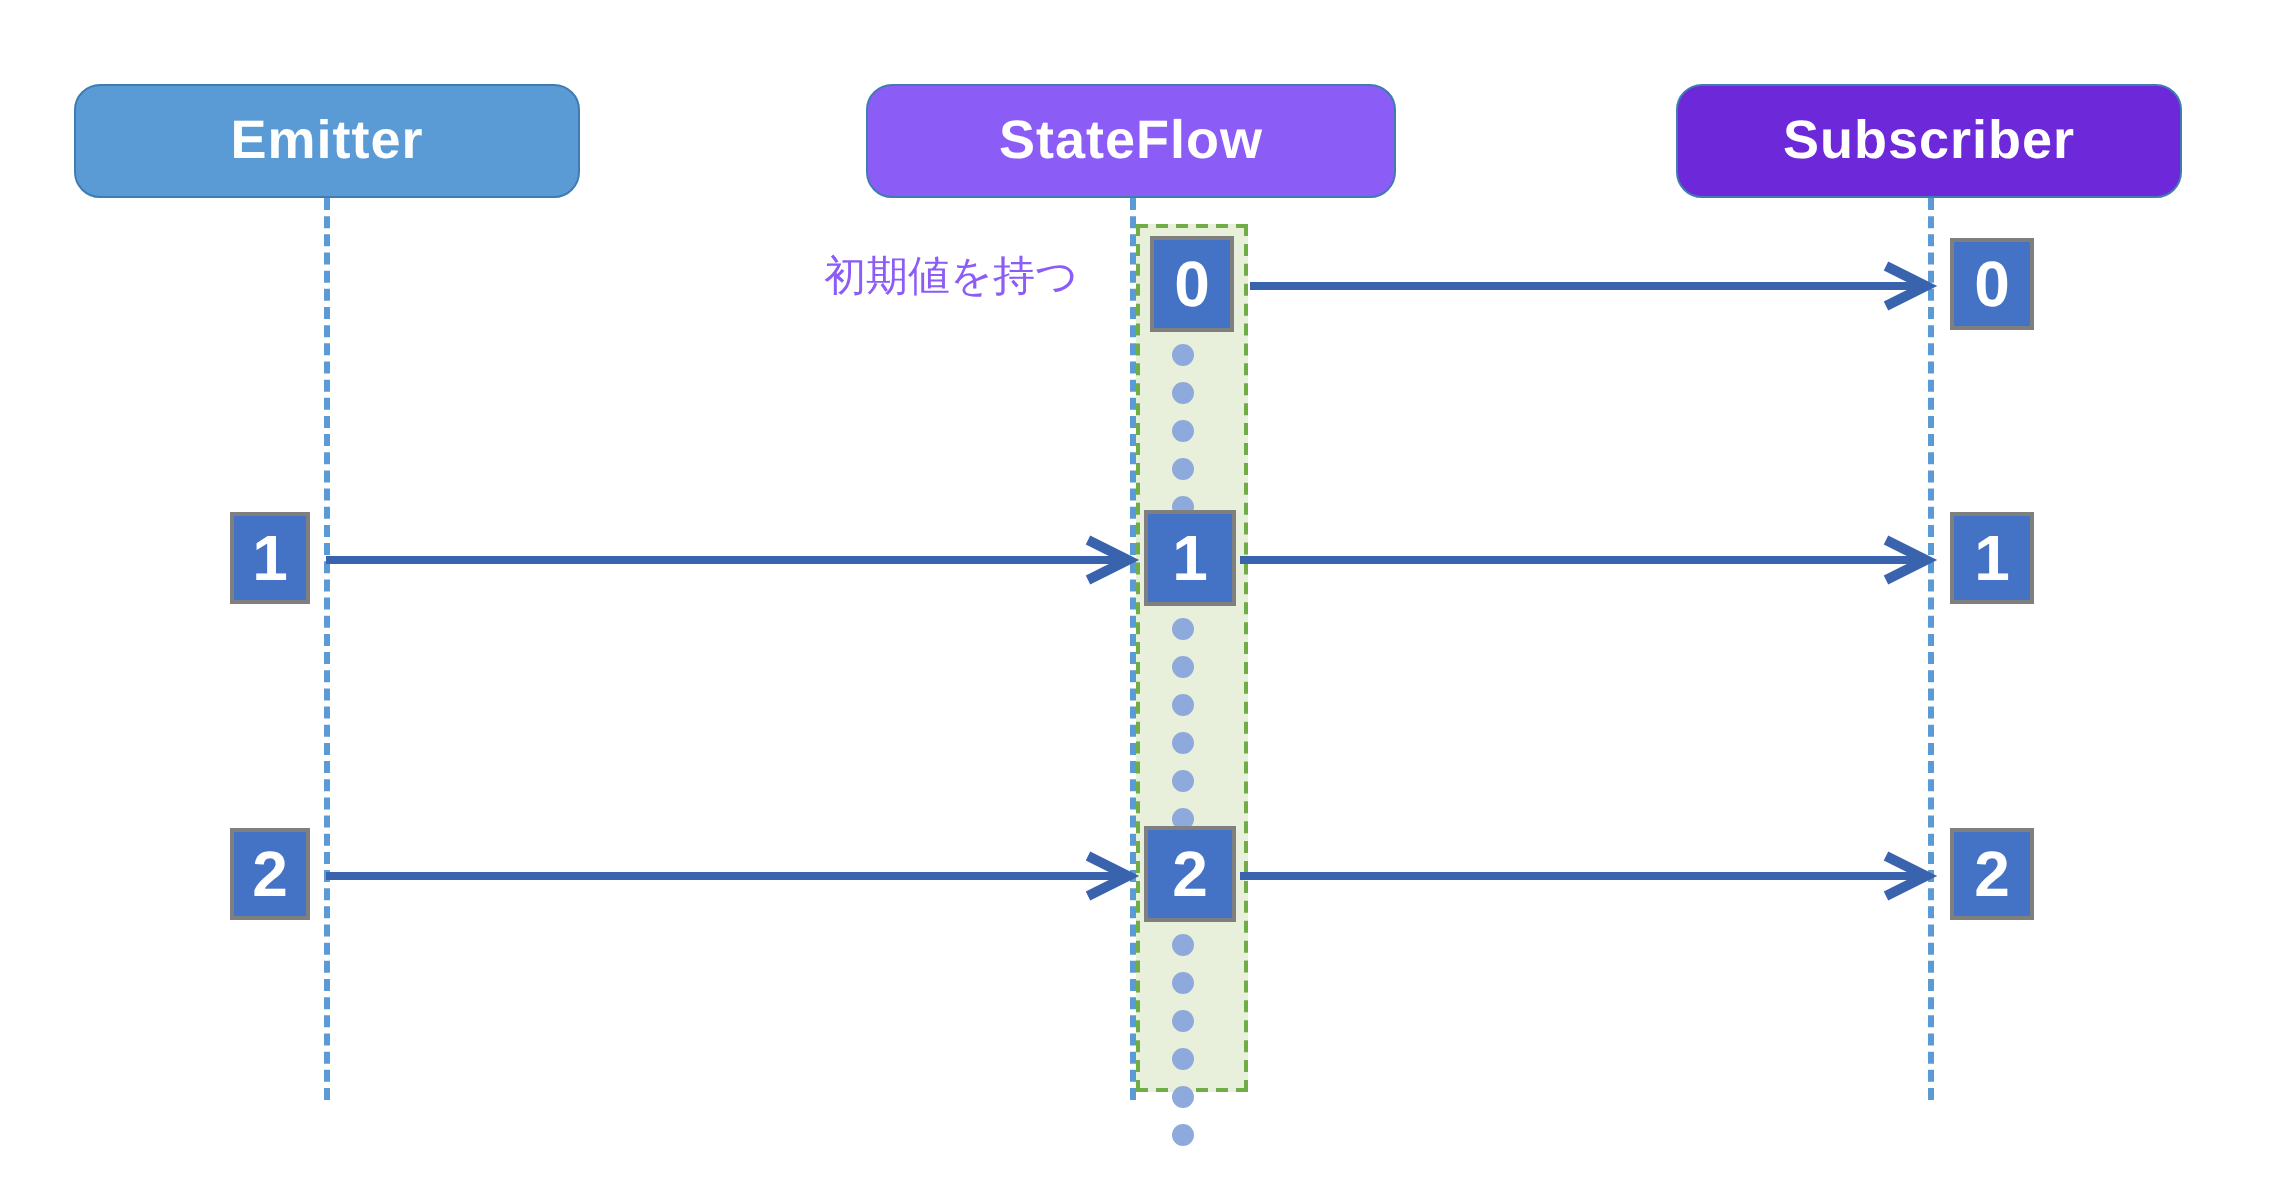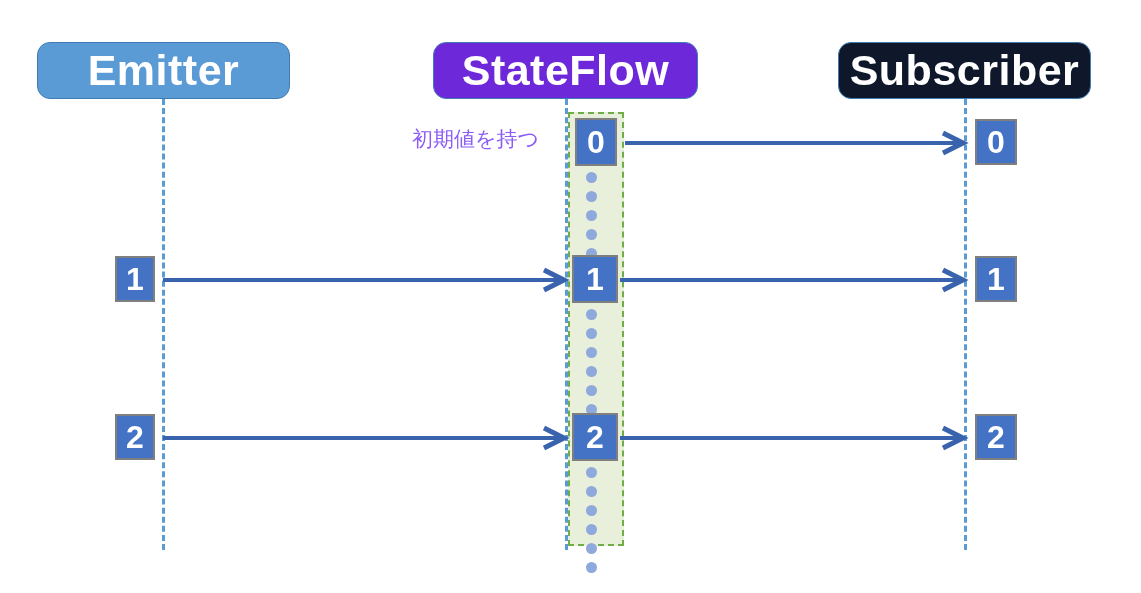--- a/index.html
+++ b/index.html
@@ -20,21 +20,21 @@
   }
 
   
   .participant {
     position: absolute;
     box-sizing: border-box;
     background: #5B9BD5;
     border: 1px solid #3E7CB1;
     border-radius: 13px;
     color: #ffffff;
-    font-size: 43px;
+    font-size: 27px;
     font-weight: bold;
     letter-spacing: 0.5px;
     display: flex;
     align-items: center;
     justify-content: center;
     text-align: center;
     line-height: 1;
   }
 
   
@@ -159,22 +159,22 @@
       <div class="arrow" style="left: 620px; top: 426px; width: 343px;">
         <svg width="343" height="24" viewBox="0 0 343 24">
           <line x1="0" y1="12" x2="341" y2="12" stroke="#3A63AE" stroke-width="4"></line>
           <polyline points="323,2 343,12 323,22" fill="none" stroke="#3A63AE" stroke-width="5" stroke-linecap="butt" stroke-linejoin="miter"></polyline>
         </svg>
       </div>
     </div>
 
   <div id="participants-layer">
       <div class="participant" style="left: 37px; top: 42px; width: 253px; height: 57px; background: rgb(91, 155, 213); border-color: rgb(62, 124, 177); color: rgb(255, 255, 255);">Emitter</div>
-      <div class="participant" style="left: 433px; top: 42px; width: 265px; height: 57px; background: #6d28d9; border-color: rgb(62, 124, 177); color: rgb(255, 255, 255);">StateFlow</div>
-      <div class="participant" style="left: 838px; top: 42px; width: 253px; height: 57px; background: #0f172a; border-color: rgb(62, 124, 177); color: rgb(255, 255, 255);">Subscriber</div>
+      <div class="participant" style="left: 433px; top: 42px; width: 265px; height: 57px; background: #8b5cf6; border-color: rgb(62, 124, 177); color: rgb(255, 255, 255);">StateFlow</div>
+      <div class="participant" style="left: 838px; top: 42px; width: 253px; height: 57px; background: #6d28d9; border-color: rgb(62, 124, 177); color: rgb(255, 255, 255);">Subscriber</div>
     </div>
 
   <div id="values-layer">
       <div class="valuebox" style="left: 575px; top: 118px; width: 42px; height: 48px; background: rgb(68, 114, 196); border-color: rgb(127, 127, 127); color: rgb(255, 255, 255);">0</div>
       <div class="valuebox" style="left: 975px; top: 119px; width: 42px; height: 46px; background: rgb(68, 114, 196); border-color: rgb(127, 127, 127); color: rgb(255, 255, 255);">0</div>
       <div class="valuebox" style="left: 115px; top: 256px; width: 40px; height: 46px; background: rgb(68, 114, 196); border-color: rgb(127, 127, 127); color: rgb(255, 255, 255);">1</div>
       <div class="valuebox" style="left: 572px; top: 255px; width: 46px; height: 48px; background: rgb(68, 114, 196); border-color: rgb(127, 127, 127); color: rgb(255, 255, 255);">1</div>
       <div class="valuebox" style="left: 975px; top: 256px; width: 42px; height: 46px; background: rgb(68, 114, 196); border-color: rgb(127, 127, 127); color: rgb(255, 255, 255);">1</div>
       <div class="valuebox" style="left: 115px; top: 414px; width: 40px; height: 46px; background: rgb(68, 114, 196); border-color: rgb(127, 127, 127); color: rgb(255, 255, 255);">2</div>
       <div class="valuebox" style="left: 572px; top: 413px; width: 46px; height: 48px; background: rgb(68, 114, 196); border-color: rgb(127, 127, 127); color: rgb(255, 255, 255);">2</div>

